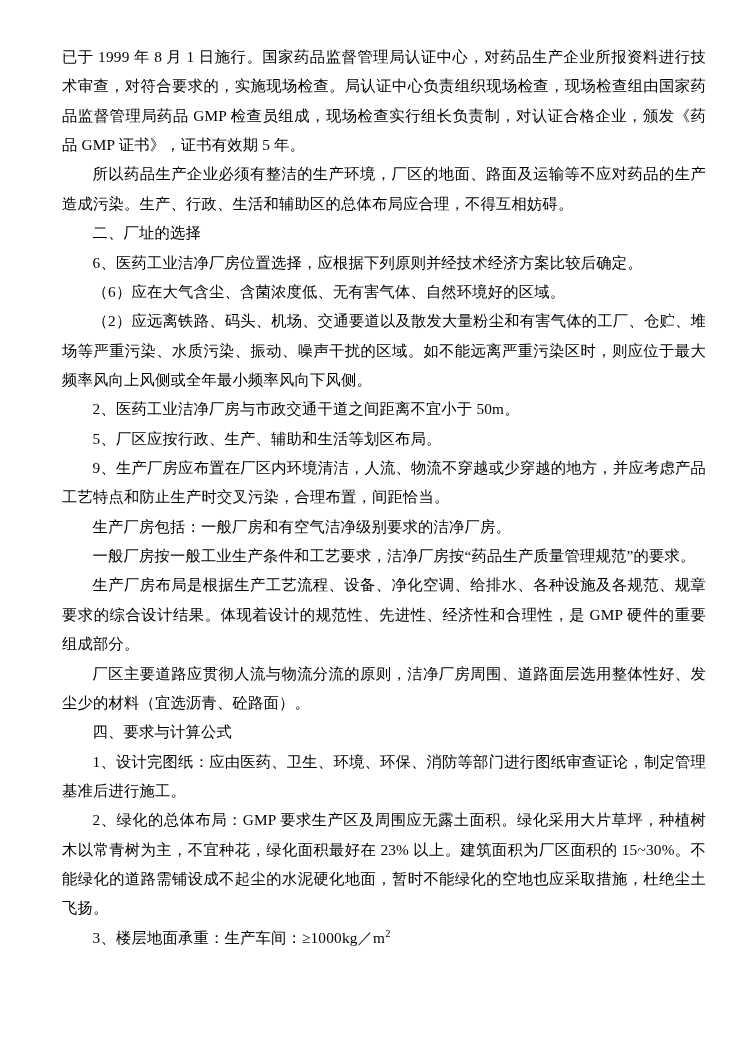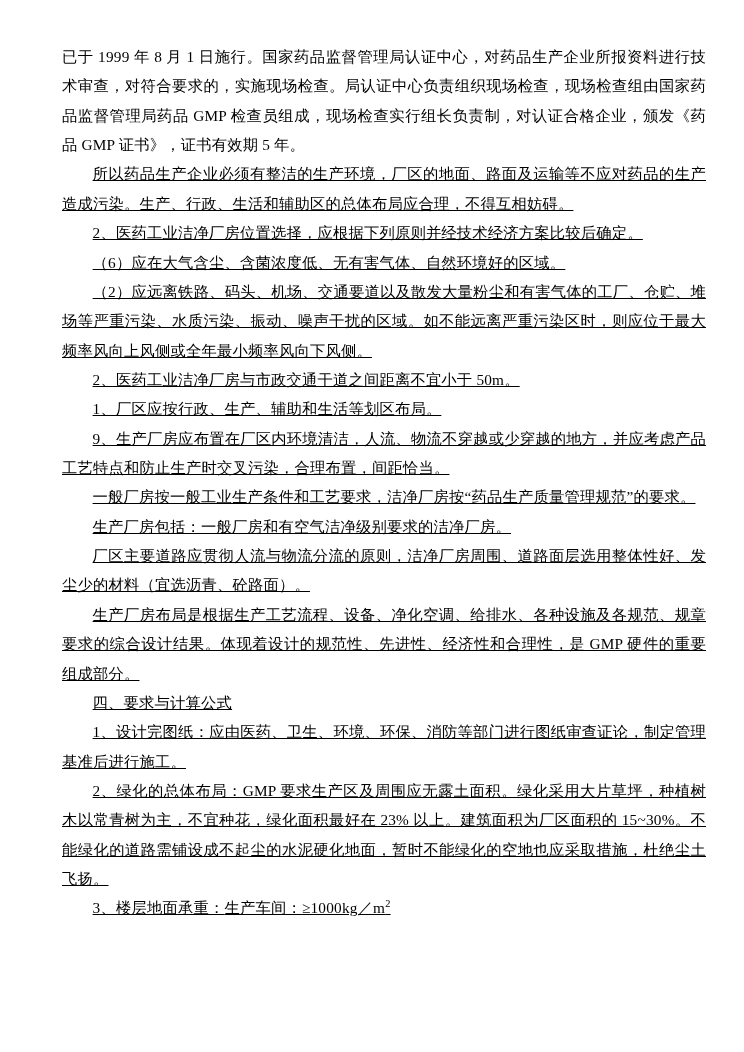--- a/index.html
+++ b/index.html
@@ -26,21 +26,20 @@
     text-align: justify;
     text-justify: inter-ideograph;
     letter-spacing: 0.2px;
   }
   p {
     margin: 0;
     padding: 0;
   }
   .indent2 {
     text-indent: 2em;
-    text-decoration: underline;
   }
   .noindent {
     text-indent: 0;
   }
   .sup {
     font-size: 0.68em;
     vertical-align: super;
     line-height: 0;
   }
   .load-block {
@@ -48,30 +47,31 @@
   }
 </style>
 </head>
 <body>
 
 <div class="page">
   <div class="doc-body">
 
     <p class="noindent">已于 1999 年 8 月 1 日施行。国家药品监督管理局认证中心，对药品生产企业所报资料进行技术审查，对符合要求的，实施现场检查。局认证中心负责组织现场检查，现场检查组由国家药品监督管理局药品 GMP 检查员组成，现场检查实行组长负责制，对认证合格企业，颁发《药品 GMP 证书》，证书有效期 5 年。</p>
     <p class="indent2">所以药品生产企业必须有整洁的生产环境，厂区的地面、路面及运输等不应对药品的生产造成污染。生产、行政、生活和辅助区的总体布局应合理，不得互相妨碍。</p>
-    <p class="indent2">2、医药工业洁净厂房位置选择，应根据下列原则并经技术经济方案比较后确定。</p>
+    <p class="indent2">二、厂址的选择</p>
+    <p class="indent2">6、医药工业洁净厂房位置选择，应根据下列原则并经技术经济方案比较后确定。</p>
     <p class="indent2">（6）应在大气含尘、含菌浓度低、无有害气体、自然环境好的区域。</p>
     <p class="indent2">（2）应远离铁路、码头、机场、交通要道以及散发大量粉尘和有害气体的工厂、仓贮、堆场等严重污染、水质污染、振动、噪声干扰的区域。如不能远离严重污染区时，则应位于最大频率风向上风侧或全年最小频率风向下风侧。</p>
     <p class="indent2">2、医药工业洁净厂房与市政交通干道之间距离不宜小于 50m。</p>
-    <p class="indent2">1、厂区应按行政、生产、辅助和生活等划区布局。</p>
+    <p class="indent2">5、厂区应按行政、生产、辅助和生活等划区布局。</p>
     <p class="indent2">9、生产厂房应布置在厂区内环境清洁，人流、物流不穿越或少穿越的地方，并应考虑产品工艺特点和防止生产时交叉污染，合理布置，间距恰当。</p>
+    <p class="indent2">生产厂房包括：一般厂房和有空气洁净级别要求的洁净厂房。</p>
     <p class="indent2">一般厂房按一般工业生产条件和工艺要求，洁净厂房按“药品生产质量管理规范”的要求。</p>
-    <p class="indent2">生产厂房包括：一般厂房和有空气洁净级别要求的洁净厂房。</p>
+    <p class="indent2">生产厂房布局是根据生产工艺流程、设备、净化空调、给排水、各种设施及各规范、规章要求的综合设计结果。体现着设计的规范性、先进性、经济性和合理性，是 GMP 硬件的重要组成部分。</p>
     <p class="indent2">厂区主要道路应贯彻人流与物流分流的原则，洁净厂房周围、道路面层选用整体性好、发尘少的材料（宜选沥青、砼路面）。</p>
-    <p class="indent2">生产厂房布局是根据生产工艺流程、设备、净化空调、给排水、各种设施及各规范、规章要求的综合设计结果。体现着设计的规范性、先进性、经济性和合理性，是 GMP 硬件的重要组成部分。</p>
     <p class="indent2">四、要求与计算公式</p>
     <p class="indent2">1、设计完图纸：应由医药、卫生、环境、环保、消防等部门进行图纸审查证论，制定管理基准后进行施工。</p>
     <p class="indent2">2、绿化的总体布局：GMP 要求生产区及周围应无露土面积。绿化采用大片草坪，种植树木以常青树为主，不宜种花，绿化面积最好在 23% 以上。建筑面积为厂区面积的 15~30%。不能绿化的道路需铺设成不起尘的水泥硬化地面，暂时不能绿化的空地也应采取措施，杜绝尘土飞扬。</p>
 
     <div class="load-block">
       <p class="indent2">
         <span>3、楼层地面承重：</span><span>生产车间：</span><span>≥1000kg／m</span><span class="sup">2</span>
       </p>
 
     </div>

